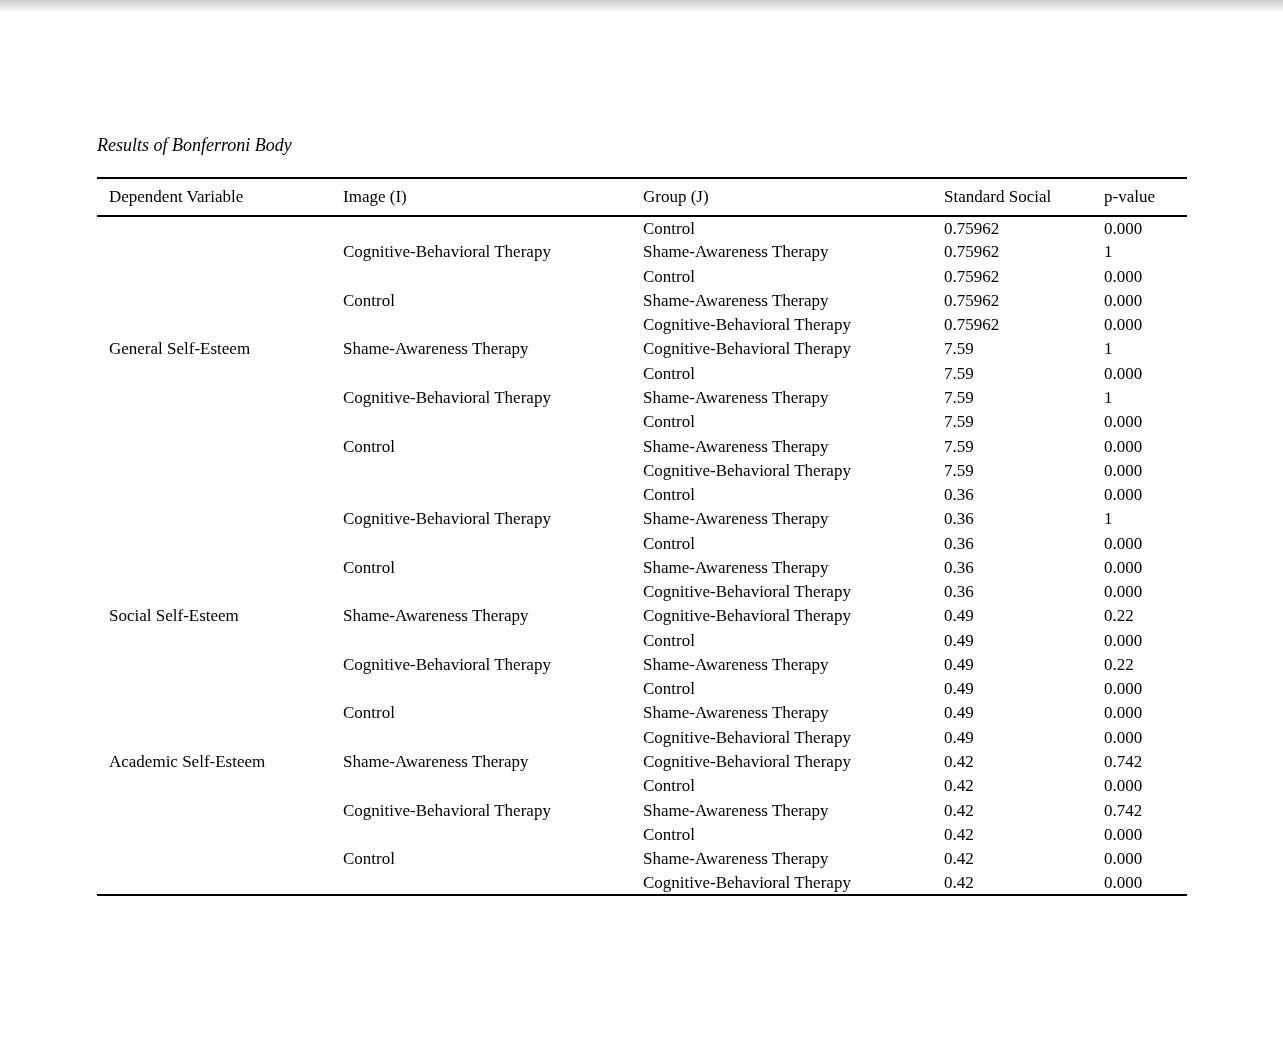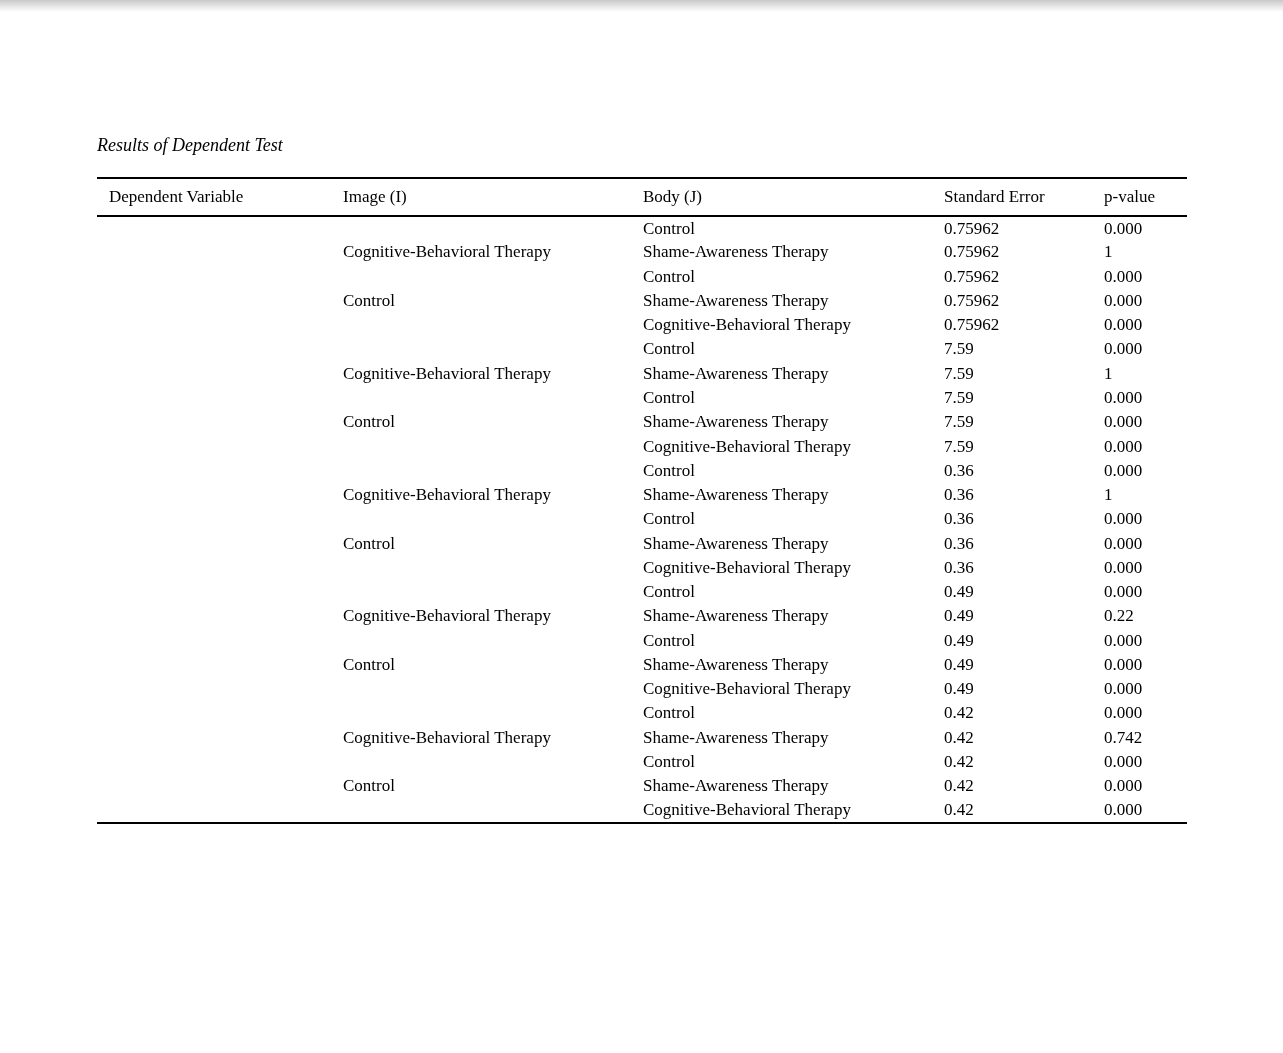--- a/index.html
+++ b/index.html
@@ -64,36 +64,36 @@
   }
   table.bonferroni tbody tr {
     height: 24.27px;
   }
 </style>
 </head>
 <body>
 
 <div class="top-edge-shadow"></div>
 
-<div class="table-title">Results of Dependent Test</div>
+<div class="table-title">Results of Bonferroni Body</div>
 
 <table class="bonferroni">
   <colgroup>
     <col class="c1">
       <col class="c2">
       <col class="c3">
       <col class="c4">
       <col class="c5">
   </colgroup>
   <thead>
     <tr>
       <th>Dependent Variable</th>
       <th>Image (I)</th>
-      <th>Body (J)</th>
-      <th>Standard Error</th>
+      <th>Group (J)</th>
+      <th>Standard Social</th>
       <th>p-value</th>
     </tr>
   </thead>
   <tbody>
       <tr>
         <td></td>
         <td></td>
         <td>Control</td>
         <td>0.75962</td>
         <td>0.000</td>
@@ -120,123 +120,144 @@
         <td>0.000</td>
       </tr>
       <tr>
         <td></td>
         <td></td>
         <td>Cognitive-Behavioral Therapy</td>
         <td>0.75962</td>
         <td>0.000</td>
       </tr>
       <tr>
-        <td></td>
-        <td></td>
-        <td>Control</td>
-        <td>7.59</td>
-        <td>0.000</td>
-      </tr>
-      <tr>
-        <td></td>
-        <td>Cognitive-Behavioral Therapy</td>
-        <td>Shame-Awareness Therapy</td>
-        <td>7.59</td>
-        <td>1</td>
-      </tr>
-      <tr>
-        <td></td>
-        <td></td>
-        <td>Control</td>
-        <td>7.59</td>
-        <td>0.000</td>
-      </tr>
-      <tr>
-        <td></td>
-        <td>Control</td>
-        <td>Shame-Awareness Therapy</td>
-        <td>7.59</td>
-        <td>0.000</td>
-      </tr>
-      <tr>
-        <td></td>
-        <td></td>
-        <td>Cognitive-Behavioral Therapy</td>
-        <td>7.59</td>
-        <td>0.000</td>
-      </tr>
-      <tr>
-        <td></td>
-        <td></td>
-        <td>Control</td>
-        <td>0.36</td>
-        <td>0.000</td>
-      </tr>
-      <tr>
-        <td></td>
-        <td>Cognitive-Behavioral Therapy</td>
-        <td>Shame-Awareness Therapy</td>
-        <td>0.36</td>
-        <td>1</td>
-      </tr>
-      <tr>
-        <td></td>
-        <td></td>
-        <td>Control</td>
-        <td>0.36</td>
-        <td>0.000</td>
-      </tr>
-      <tr>
-        <td></td>
-        <td>Control</td>
-        <td>Shame-Awareness Therapy</td>
-        <td>0.36</td>
-        <td>0.000</td>
-      </tr>
-      <tr>
-        <td></td>
-        <td></td>
-        <td>Cognitive-Behavioral Therapy</td>
-        <td>0.36</td>
-        <td>0.000</td>
-      </tr>
-      <tr>
-        <td></td>
-        <td></td>
-        <td>Control</td>
-        <td>0.49</td>
-        <td>0.000</td>
-      </tr>
-      <tr>
-        <td></td>
-        <td>Cognitive-Behavioral Therapy</td>
-        <td>Shame-Awareness Therapy</td>
+        <td>General Self-Esteem</td>
+        <td>Shame-Awareness Therapy</td>
+        <td>Cognitive-Behavioral Therapy</td>
+        <td>7.59</td>
+        <td>1</td>
+      </tr>
+      <tr>
+        <td></td>
+        <td></td>
+        <td>Control</td>
+        <td>7.59</td>
+        <td>0.000</td>
+      </tr>
+      <tr>
+        <td></td>
+        <td>Cognitive-Behavioral Therapy</td>
+        <td>Shame-Awareness Therapy</td>
+        <td>7.59</td>
+        <td>1</td>
+      </tr>
+      <tr>
+        <td></td>
+        <td></td>
+        <td>Control</td>
+        <td>7.59</td>
+        <td>0.000</td>
+      </tr>
+      <tr>
+        <td></td>
+        <td>Control</td>
+        <td>Shame-Awareness Therapy</td>
+        <td>7.59</td>
+        <td>0.000</td>
+      </tr>
+      <tr>
+        <td></td>
+        <td></td>
+        <td>Cognitive-Behavioral Therapy</td>
+        <td>7.59</td>
+        <td>0.000</td>
+      </tr>
+      <tr>
+        <td></td>
+        <td></td>
+        <td>Control</td>
+        <td>0.36</td>
+        <td>0.000</td>
+      </tr>
+      <tr>
+        <td></td>
+        <td>Cognitive-Behavioral Therapy</td>
+        <td>Shame-Awareness Therapy</td>
+        <td>0.36</td>
+        <td>1</td>
+      </tr>
+      <tr>
+        <td></td>
+        <td></td>
+        <td>Control</td>
+        <td>0.36</td>
+        <td>0.000</td>
+      </tr>
+      <tr>
+        <td></td>
+        <td>Control</td>
+        <td>Shame-Awareness Therapy</td>
+        <td>0.36</td>
+        <td>0.000</td>
+      </tr>
+      <tr>
+        <td></td>
+        <td></td>
+        <td>Cognitive-Behavioral Therapy</td>
+        <td>0.36</td>
+        <td>0.000</td>
+      </tr>
+      <tr>
+        <td>Social Self-Esteem</td>
+        <td>Shame-Awareness Therapy</td>
+        <td>Cognitive-Behavioral Therapy</td>
         <td>0.49</td>
         <td>0.22</td>
       </tr>
       <tr>
         <td></td>
         <td></td>
         <td>Control</td>
         <td>0.49</td>
         <td>0.000</td>
       </tr>
       <tr>
         <td></td>
-        <td>Control</td>
-        <td>Shame-Awareness Therapy</td>
-        <td>0.49</td>
-        <td>0.000</td>
-      </tr>
-      <tr>
-        <td></td>
-        <td></td>
-        <td>Cognitive-Behavioral Therapy</td>
-        <td>0.49</td>
-        <td>0.000</td>
+        <td>Cognitive-Behavioral Therapy</td>
+        <td>Shame-Awareness Therapy</td>
+        <td>0.49</td>
+        <td>0.22</td>
+      </tr>
+      <tr>
+        <td></td>
+        <td></td>
+        <td>Control</td>
+        <td>0.49</td>
+        <td>0.000</td>
+      </tr>
+      <tr>
+        <td></td>
+        <td>Control</td>
+        <td>Shame-Awareness Therapy</td>
+        <td>0.49</td>
+        <td>0.000</td>
+      </tr>
+      <tr>
+        <td></td>
+        <td></td>
+        <td>Cognitive-Behavioral Therapy</td>
+        <td>0.49</td>
+        <td>0.000</td>
+      </tr>
+      <tr>
+        <td>Academic Self-Esteem</td>
+        <td>Shame-Awareness Therapy</td>
+        <td>Cognitive-Behavioral Therapy</td>
+        <td>0.42</td>
+        <td>0.742</td>
       </tr>
       <tr>
         <td></td>
         <td></td>
         <td>Control</td>
         <td>0.42</td>
         <td>0.000</td>
       </tr>
       <tr>
         <td></td>

